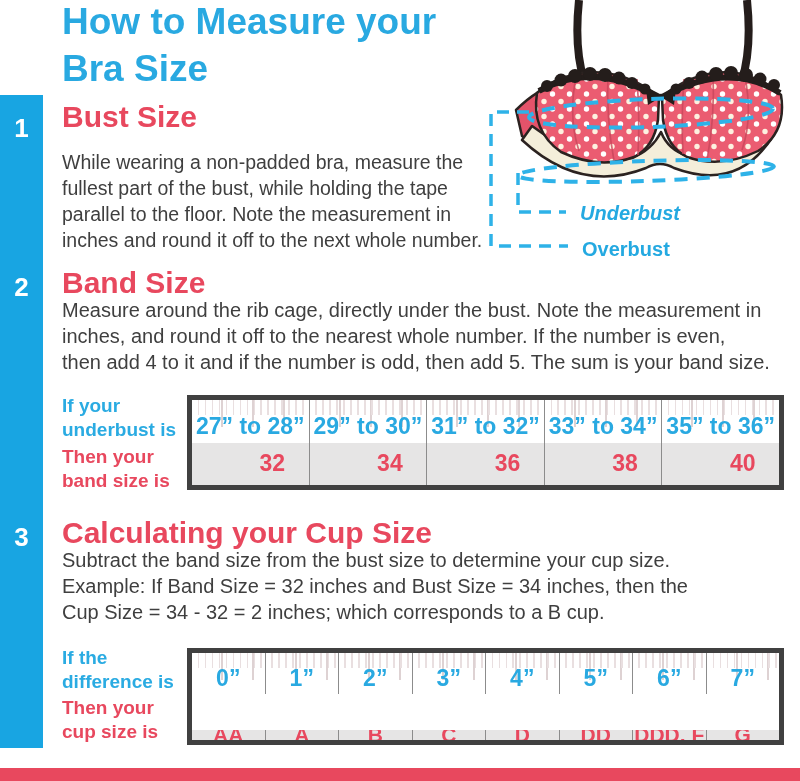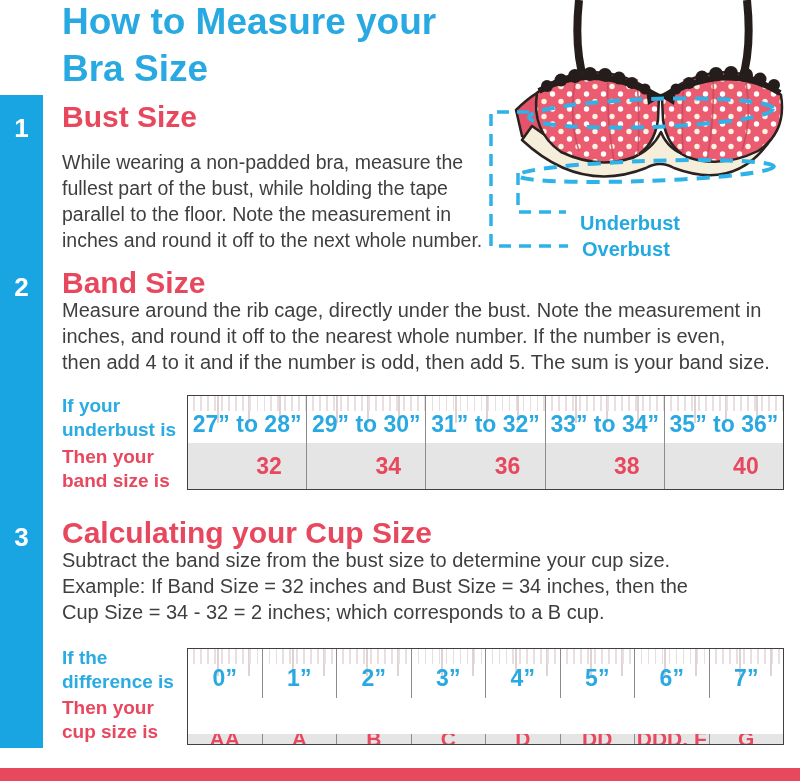--- a/index.html
+++ b/index.html
@@ -42,21 +42,21 @@
 
   
   .tbl-label {
     position:absolute; left:62px; width:124px;
     font-size:19px; font-weight:bold; line-height:24px; white-space:pre-line;
   }
   .cyan-label { color:#2aabe2; }
   .pink-label { color:#e8485e; }
   .tbl {
     position:absolute; left:187px;
-    border:1px solid #404040; box-sizing:border-box;
+    border:5px solid #404040; box-sizing:border-box;
     display:flex; flex-direction:column; background:#ffffff;
   }
   .band-tbl { top:395px; width:597px; height:95px; }
   .cup-tbl  { top:648px; width:597px; height:97px; }
   .trow { display:flex; }
   .band-tbl .hdr-row { height:47px; }
   .band-tbl .val-row { height:46px; }
   .cup-tbl  .hdr-row { height:49px; }
   .cup-tbl  .val-row { height:46px; }
   .tcell {
@@ -147,21 +147,21 @@
       <path d="M181,97 L196,89 L194,105 Z"></path>
       <circle cx="181" cy="97" r="3.2"></circle>
     </g>
     <ellipse cx="171" cy="113" rx="122" ry="14" fill="none" stroke="#2eb2e8" stroke-width="4" stroke-dasharray="13 9" transform="rotate(-2 171 113)"></ellipse>
     <ellipse cx="166" cy="171" rx="128" ry="10" fill="none" stroke="#2eb2e8" stroke-width="4" stroke-dasharray="13 9" transform="rotate(-2 166 171)"></ellipse>
     <g fill="none" stroke="#2eb2e8" stroke-width="3.5" stroke-dasharray="12 8">
       <path d="M49,112 H11 V246 H88"></path>
       <path d="M38,173 V212 H86"></path>
     </g>
   </svg>
-  <div class="ill-label" style="left:580px; top:212px;">Underbust</div>
+  <div class="ill-label" style="left:580px; top:202px;font-style:italic;">Underbust</div>
   <div class="ill-label" style="left:582px; top:238px;">Overbust</div>
 
   <div class="num-strip"></div>
   <div class="step-num" style="top:113px;">1</div>
   <div class="step-num" style="top:272px;">2</div>
   <div class="step-num" style="top:522px;">3</div>
 
   <div class="section-heading" style="top:98px;">Bust Size</div>
   <div class="body-text body-1">While wearing a non-padded bra, measure the
 fullest part of the bust, while holding the tape

